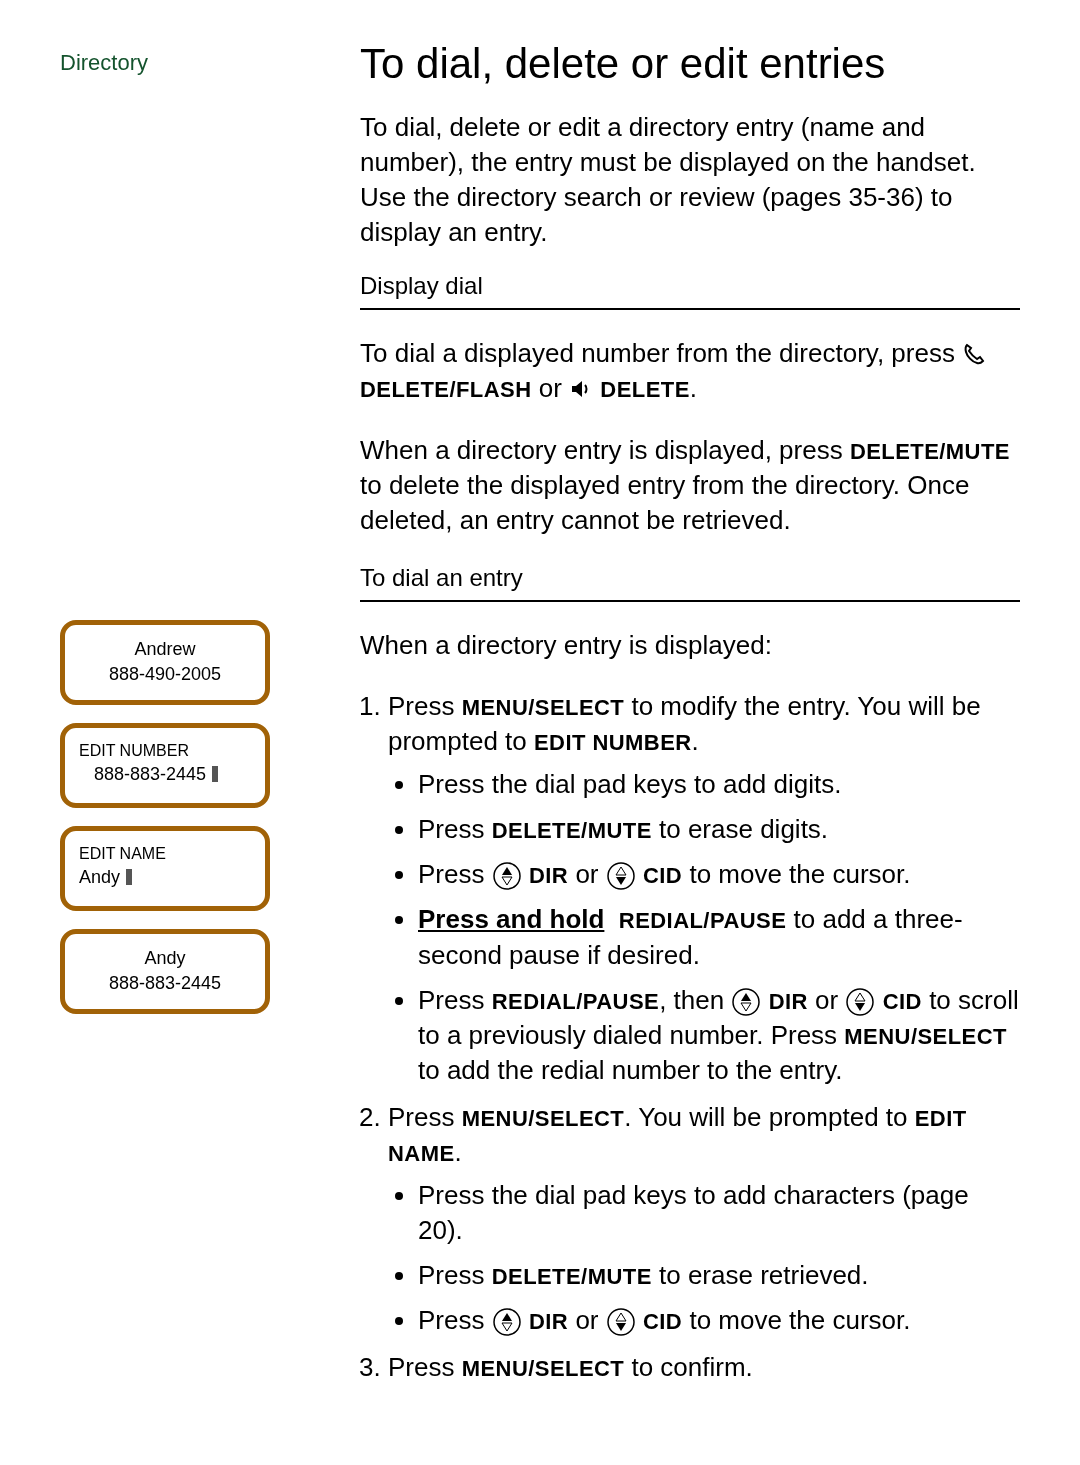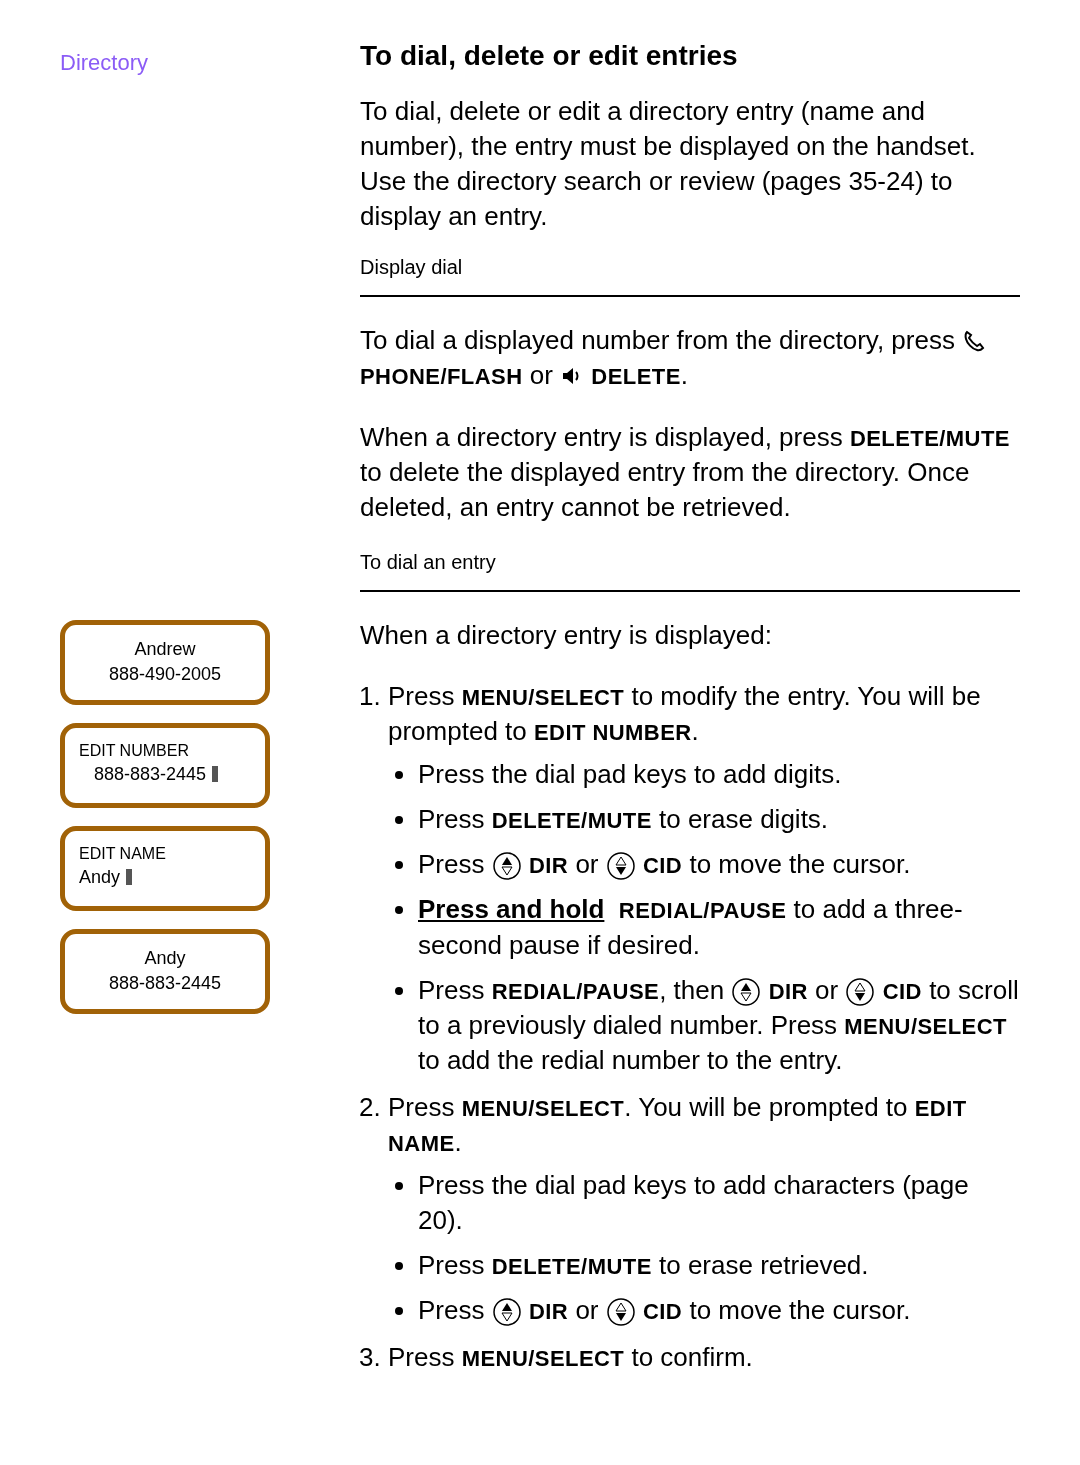--- a/index.html
+++ b/index.html
@@ -15,40 +15,40 @@
     min-height: 1465px;
     padding: 40px 60px 30px 60px;
     position: relative;
   }
   .sidebar-label {
     position: absolute;
     top: 50px;
     left: 60px;
     font-size: 22px;
     font-weight: 400;
-    color: #8b5cf6;
+    color: #14532d;
   }
   .main {
     margin-left: 300px;
   }
   h1.title {
-    font-size: 28px;
-    font-weight: 700;
+    font-size: 42px;
+    font-weight: 400;
     margin: 0 0 22px 0;
   }
   p.intro, p.body-text, li {
     font-size: 26px;
     line-height: 1.35;
   }
   p.intro { margin: 0 0 22px 0; }
   .subhead {
-    font-size: 20px;
+    font-size: 24px;
     font-weight: 400;
     border-bottom: 2px solid #000;
-    padding-bottom: 16px;
+    padding-bottom: 8px;
     margin: 18px 0 10px 0;
   }
   .key-small {
     font-variant: small-caps;
     font-size: 22px;
     letter-spacing: 0.02em;
   }
   .bold { font-weight: 600; }
   .underline { text-decoration: underline; }
   ol.steps {
@@ -127,31 +127,31 @@
     </div>
     <div class="screen">
       <div class="center">Andy</div>
       <div class="center">888-883-2445</div>
     </div>
   </div>
 
   <div class="main">
     <h1 class="title">To dial, delete or edit entries</h1>
 
-    <p class="intro">To dial, delete or edit a directory entry (name and number), the entry must be displayed on the handset. Use the directory search or review (pages 35-24) to display an entry.</p>
+    <p class="intro">To dial, delete or edit a directory entry (name and number), the entry must be displayed on the handset. Use the directory search or review (pages 35-36) to display an entry.</p>
 
     <div class="subhead">Display dial</div>
     <p class="body-text">
       <span>To dial a displayed number from the directory, press </span>
       <span class="ico">
         <svg viewBox="0 0 24 24">
             <path d="M5 3 C4 4 3 6 4 10 C5 14 10 20 15 21 C18 22 20 20 21 19 L18 15 L15 17 C12 15 9 12 7 9 L9 6 Z" fill="none" stroke="#000" stroke-width="2"></path>
           </svg>
       </span>
-      <span class="bold key-small">PHONE/FLASH</span>
+      <span class="bold key-small">DELETE/FLASH</span>
       <span> or </span>
       <span class="ico">
         <svg viewBox="0 0 24 24">
             <path d="M3 9v6h4l6 5V4L7 9H3z" fill="#000"></path>
             <path d="M16 8c2 2 2 6 0 8" fill="none" stroke="#000" stroke-width="2"></path>
           </svg>
       </span>
       <span class="bold key-small">DELETE</span><span>.</span>
     </p>
 

